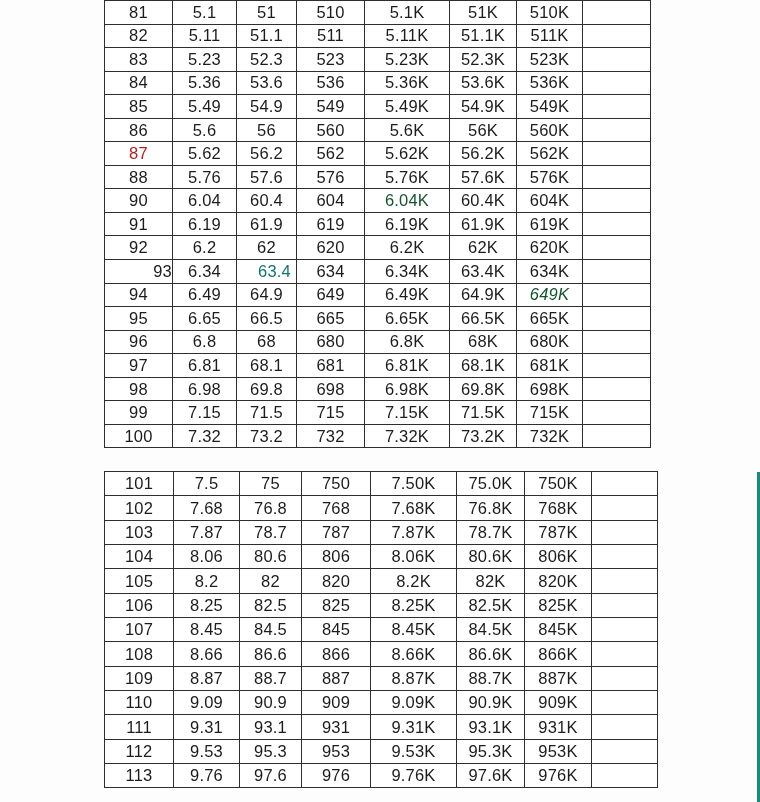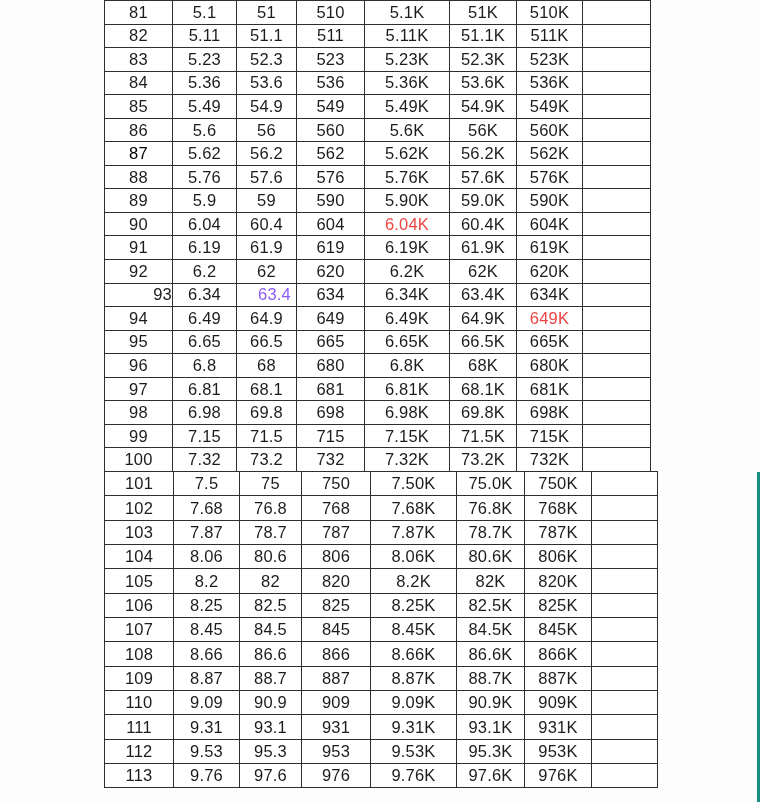--- a/index.html
+++ b/index.html
@@ -128,55 +128,45 @@
           <td style="border-color: rgb(46, 46, 46); color: rgb(28, 28, 28);">86</td>
           <td style="border-color: rgb(46, 46, 46); color: rgb(28, 28, 28);">5.6</td>
           <td style="border-color: rgb(46, 46, 46); color: rgb(28, 28, 28);">56</td>
           <td style="border-color: rgb(46, 46, 46); color: rgb(28, 28, 28);">560</td>
           <td style="border-color: rgb(46, 46, 46); color: rgb(28, 28, 28);">5.6K</td>
           <td style="border-color: rgb(46, 46, 46); color: rgb(28, 28, 28);">56K</td>
           <td style="border-color: rgb(46, 46, 46); color: rgb(28, 28, 28);">560K</td>
           <td style="border-color: rgb(46, 46, 46); color: rgb(28, 28, 28);"></td>
         </tr>
         <tr>
-          <td style="border-color: rgb(46, 46, 46); color: #000000;">87</td>
+          <td style="border-color: rgb(46, 46, 46); color: #b91c1c;">87</td>
           <td style="border-color: rgb(46, 46, 46); color: rgb(28, 28, 28);">5.62</td>
           <td style="border-color: rgb(46, 46, 46); color: rgb(28, 28, 28);">56.2</td>
           <td style="border-color: rgb(46, 46, 46); color: rgb(28, 28, 28);">562</td>
           <td style="border-color: rgb(46, 46, 46); color: rgb(28, 28, 28);">5.62K</td>
           <td style="border-color: rgb(46, 46, 46); color: rgb(28, 28, 28);">56.2K</td>
           <td style="border-color: rgb(46, 46, 46); color: rgb(28, 28, 28);">562K</td>
           <td style="border-color: rgb(46, 46, 46); color: rgb(28, 28, 28);"></td>
         </tr>
         <tr>
           <td style="border-color: rgb(46, 46, 46); color: rgb(28, 28, 28);">88</td>
           <td style="border-color: rgb(46, 46, 46); color: rgb(28, 28, 28);">5.76</td>
           <td style="border-color: rgb(46, 46, 46); color: rgb(28, 28, 28);">57.6</td>
           <td style="border-color: rgb(46, 46, 46); color: rgb(28, 28, 28);">576</td>
           <td style="border-color: rgb(46, 46, 46); color: rgb(28, 28, 28);">5.76K</td>
           <td style="border-color: rgb(46, 46, 46); color: rgb(28, 28, 28);">57.6K</td>
           <td style="border-color: rgb(46, 46, 46); color: rgb(28, 28, 28);">576K</td>
           <td style="border-color: rgb(46, 46, 46); color: rgb(28, 28, 28);"></td>
         </tr>
         <tr>
-          <td style="border-color: rgb(46, 46, 46); color: rgb(28, 28, 28);">89</td>
-          <td style="border-color: rgb(46, 46, 46); color: rgb(28, 28, 28);">5.9</td>
-          <td style="border-color: rgb(46, 46, 46); color: rgb(28, 28, 28);">59</td>
-          <td style="border-color: rgb(46, 46, 46); color: rgb(28, 28, 28);">590</td>
-          <td style="border-color: rgb(46, 46, 46); color: rgb(28, 28, 28);">5.90K</td>
-          <td style="border-color: rgb(46, 46, 46); color: rgb(28, 28, 28);">59.0K</td>
-          <td style="border-color: rgb(46, 46, 46); color: rgb(28, 28, 28);">590K</td>
-          <td style="border-color: rgb(46, 46, 46); color: rgb(28, 28, 28);"></td>
-        </tr>
-        <tr>
           <td style="border-color: rgb(46, 46, 46); color: rgb(28, 28, 28);">90</td>
           <td style="border-color: rgb(46, 46, 46); color: rgb(28, 28, 28);">6.04</td>
           <td style="border-color: rgb(46, 46, 46); color: rgb(28, 28, 28);">60.4</td>
           <td style="border-color: rgb(46, 46, 46); color: rgb(28, 28, 28);">604</td>
-          <td style="border-color: rgb(46, 46, 46); color: #ef4444;">6.04K</td>
+          <td style="border-color: rgb(46, 46, 46); color: #14532d;">6.04K</td>
           <td style="border-color: rgb(46, 46, 46); color: rgb(28, 28, 28);">60.4K</td>
           <td style="border-color: rgb(46, 46, 46); color: rgb(28, 28, 28);">604K</td>
           <td style="border-color: rgb(46, 46, 46); color: rgb(28, 28, 28);"></td>
         </tr>
         <tr>
           <td style="border-color: rgb(46, 46, 46); color: rgb(28, 28, 28);">91</td>
           <td style="border-color: rgb(46, 46, 46); color: rgb(28, 28, 28);">6.19</td>
           <td style="border-color: rgb(46, 46, 46); color: rgb(28, 28, 28);">61.9</td>
           <td style="border-color: rgb(46, 46, 46); color: rgb(28, 28, 28);">619</td>
           <td style="border-color: rgb(46, 46, 46); color: rgb(28, 28, 28);">6.19K</td>
@@ -190,35 +180,35 @@
           <td style="border-color: rgb(46, 46, 46); color: rgb(28, 28, 28);">62</td>
           <td style="border-color: rgb(46, 46, 46); color: rgb(28, 28, 28);">620</td>
           <td style="border-color: rgb(46, 46, 46); color: rgb(28, 28, 28);">6.2K</td>
           <td style="border-color: rgb(46, 46, 46); color: rgb(28, 28, 28);">62K</td>
           <td style="border-color: rgb(46, 46, 46); color: rgb(28, 28, 28);">620K</td>
           <td style="border-color: rgb(46, 46, 46); color: rgb(28, 28, 28);"></td>
         </tr>
         <tr>
           <td style="border-color: rgb(46, 46, 46); color: rgb(28, 28, 28); text-align: right;">93</td>
           <td style="border-color: rgb(46, 46, 46); color: rgb(28, 28, 28);">6.34</td>
-          <td style="border-color: rgb(46, 46, 46); color: #8b5cf6; padding-left: 16px;">63.4</td>
+          <td style="border-color: rgb(46, 46, 46); color: #0f766e; padding-left: 16px;">63.4</td>
           <td style="border-color: rgb(46, 46, 46); color: rgb(28, 28, 28);">634</td>
           <td style="border-color: rgb(46, 46, 46); color: rgb(28, 28, 28);">6.34K</td>
           <td style="border-color: rgb(46, 46, 46); color: rgb(28, 28, 28); margin-top: 36px;">63.4K</td>
           <td style="border-color: rgb(46, 46, 46); color: rgb(28, 28, 28);">634K</td>
           <td style="border-color: rgb(46, 46, 46); color: rgb(28, 28, 28);"></td>
         </tr>
         <tr>
           <td style="border-color: rgb(46, 46, 46); color: rgb(28, 28, 28);">94</td>
           <td style="border-color: rgb(46, 46, 46); color: rgb(28, 28, 28);">6.49</td>
           <td style="border-color: rgb(46, 46, 46); color: rgb(28, 28, 28);">64.9</td>
           <td style="border-color: rgb(46, 46, 46); color: rgb(28, 28, 28);">649</td>
           <td style="border-color: rgb(46, 46, 46); color: rgb(28, 28, 28);">6.49K</td>
           <td style="border-color: rgb(46, 46, 46); color: rgb(28, 28, 28);">64.9K</td>
-          <td style="border-color: rgb(46, 46, 46); color: #ef4444;">649K</td>
+          <td style="border-color: rgb(46, 46, 46); color: #14532d; font-style: italic;">649K</td>
           <td style="border-color: rgb(46, 46, 46); color: rgb(28, 28, 28);"></td>
         </tr>
         <tr>
           <td style="border-color: rgb(46, 46, 46); color: rgb(28, 28, 28);">95</td>
           <td style="border-color: rgb(46, 46, 46); color: rgb(28, 28, 28);">6.65</td>
           <td style="border-color: rgb(46, 46, 46); color: rgb(28, 28, 28);">66.5</td>
           <td style="border-color: rgb(46, 46, 46); color: rgb(28, 28, 28); text-align: center;">665</td>
           <td style="border-color: rgb(46, 46, 46); color: rgb(28, 28, 28);">6.65K</td>
           <td style="border-color: rgb(46, 46, 46); color: rgb(28, 28, 28);">66.5K</td>
           <td style="border-color: rgb(46, 46, 46); color: rgb(28, 28, 28);">665K</td>

